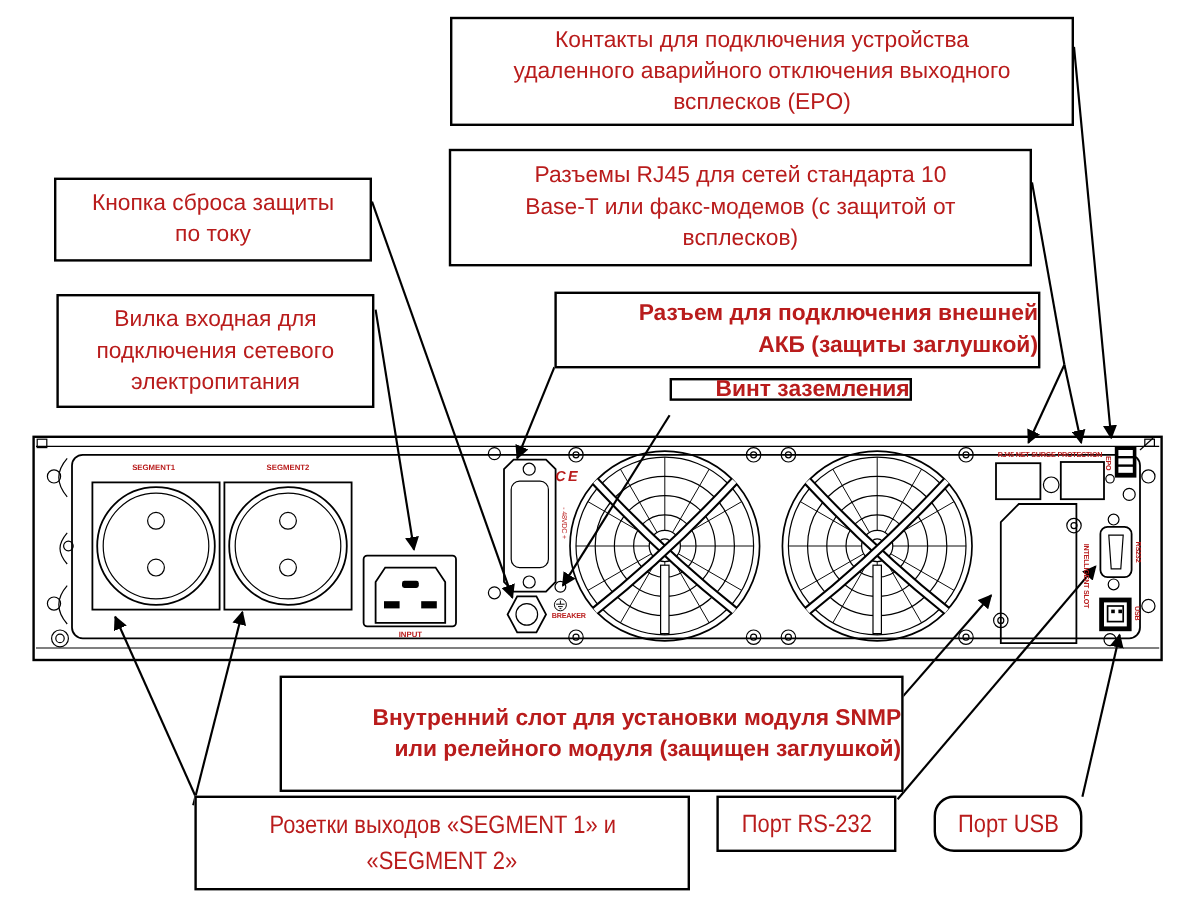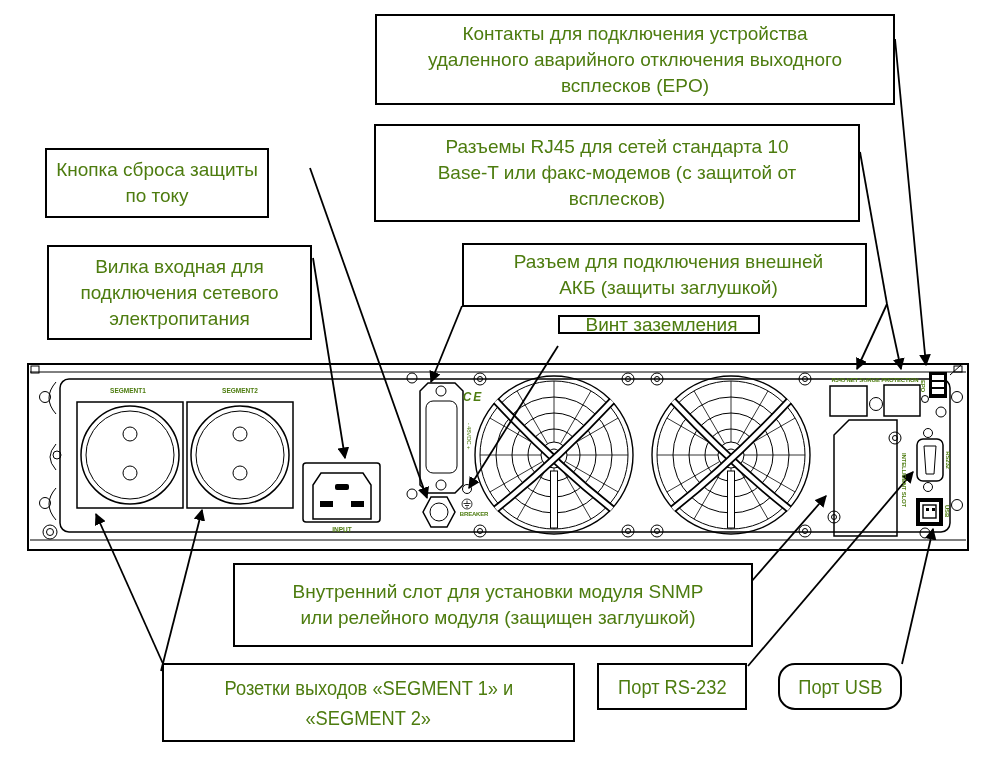--- a/index.html
+++ b/index.html
@@ -1,23 +1,23 @@
 <!DOCTYPE html>
 <html><head>
 <meta charset="utf-8">
 <style>
   html,body{margin:0;padding:0;background:#ffffff;}
   #canvas{position:relative;width:999px;height:759px;background:#fff;overflow:hidden;
-          font-family:"Liberation Sans",sans-serif;color:#4d7c0f;}
+          font-family:"Liberation Sans",sans-serif;color:#b91c1c;}
   #devsvg{position:absolute;left:0;top:0;}
   .box{position:absolute;background:#fff;border:2px solid #000;box-sizing:border-box;
        display:flex;flex-direction:column;justify-content:center;align-items:center;
        font-size:19px;line-height:26px;text-align:center;}
   .box .ln{display:block;white-space:nowrap;}
-  .leftal{align-items:center;text-align:left;padding-left:8px;}
+  .leftal{align-items:flex-end;text-align:left;padding-left:8px;font-weight:bold;}
   .cond{font-size:21px;line-height:30px;}
   .cond .ln{transform:scaleX(0.87);transform-origin:center;}
   .devlbl{position:absolute;font-weight:bold;white-space:nowrap;transform:translate(-50%,-50%);}
   .t6{font-size:6.5px;}
   .t55{font-size:6px;letter-spacing:-0.2px;}
   .vert{transform:translate(-50%,-50%) rotate(90deg);}
   .ce{font-size:12px;font-weight:bold;letter-spacing:2px;}
 </style>
 </head>
 <body>
@@ -213,37 +213,37 @@
 <div class="box" style="left:375px;top:14px;width:520px;height:91px;">
   <span class="ln">Контакты для подключения устройства</span>
   <span class="ln">удаленного аварийного отключения выходного</span>
   <span class="ln">всплесков (EPO)</span>
 </div>
 <div class="box" style="left:374px;top:124px;width:486px;height:98px;">
   <span class="ln">Разъемы RJ45 для сетей стандарта 10</span>
   <span class="ln">Base-T или факс-модемов (с защитой от</span>
   <span class="ln">всплесков)</span>
 </div>
-<div class="box" style="left:45px;top:148px;width:224px;height:70px;">
+<div class="box" style="left:45px;top:148px;width:265px;height:70px;">
   <span class="ln">Кнопка сброса защиты</span>
   <span class="ln">по току</span>
 </div>
 <div class="box" style="left:47px;top:245px;width:265px;height:95px;">
   <span class="ln">Вилка входная для</span>
   <span class="ln">подключения сетевого</span>
   <span class="ln">электропитания</span>
 </div>
 <div class="box leftal" style="left:462px;top:243px;width:405px;height:64px;">
   <span class="ln">Разъем для подключения внешней</span>
   <span class="ln">АКБ (защиты заглушкой)</span>
 </div>
 <div class="box leftal" style="left:558px;top:315px;width:202px;height:19px;padding-left:5px;">
   <span class="ln">Винт заземления</span>
 </div>
-<div class="box leftal" style="left:233px;top:563px;width:520px;height:84px;padding-left:10px;">
+<div class="box leftal" style="left:233px;top:563px;width:520px;height:97px;padding-left:10px;">
   <span class="ln">Внутренний слот для установки модуля SNMP</span>
   <span class="ln">или релейного модуля (защищен заглушкой)</span>
 </div>
 <div class="box cond" style="left:162px;top:663px;width:413px;height:79px;">
   <span class="ln">Розетки выходов «SEGMENT 1» и</span>
   <span class="ln">«SEGMENT 2»</span>
 </div>
 <div class="box cond" style="left:597px;top:663px;width:150px;height:47px;">
   <span class="ln">Порт RS-232</span>
 </div>

